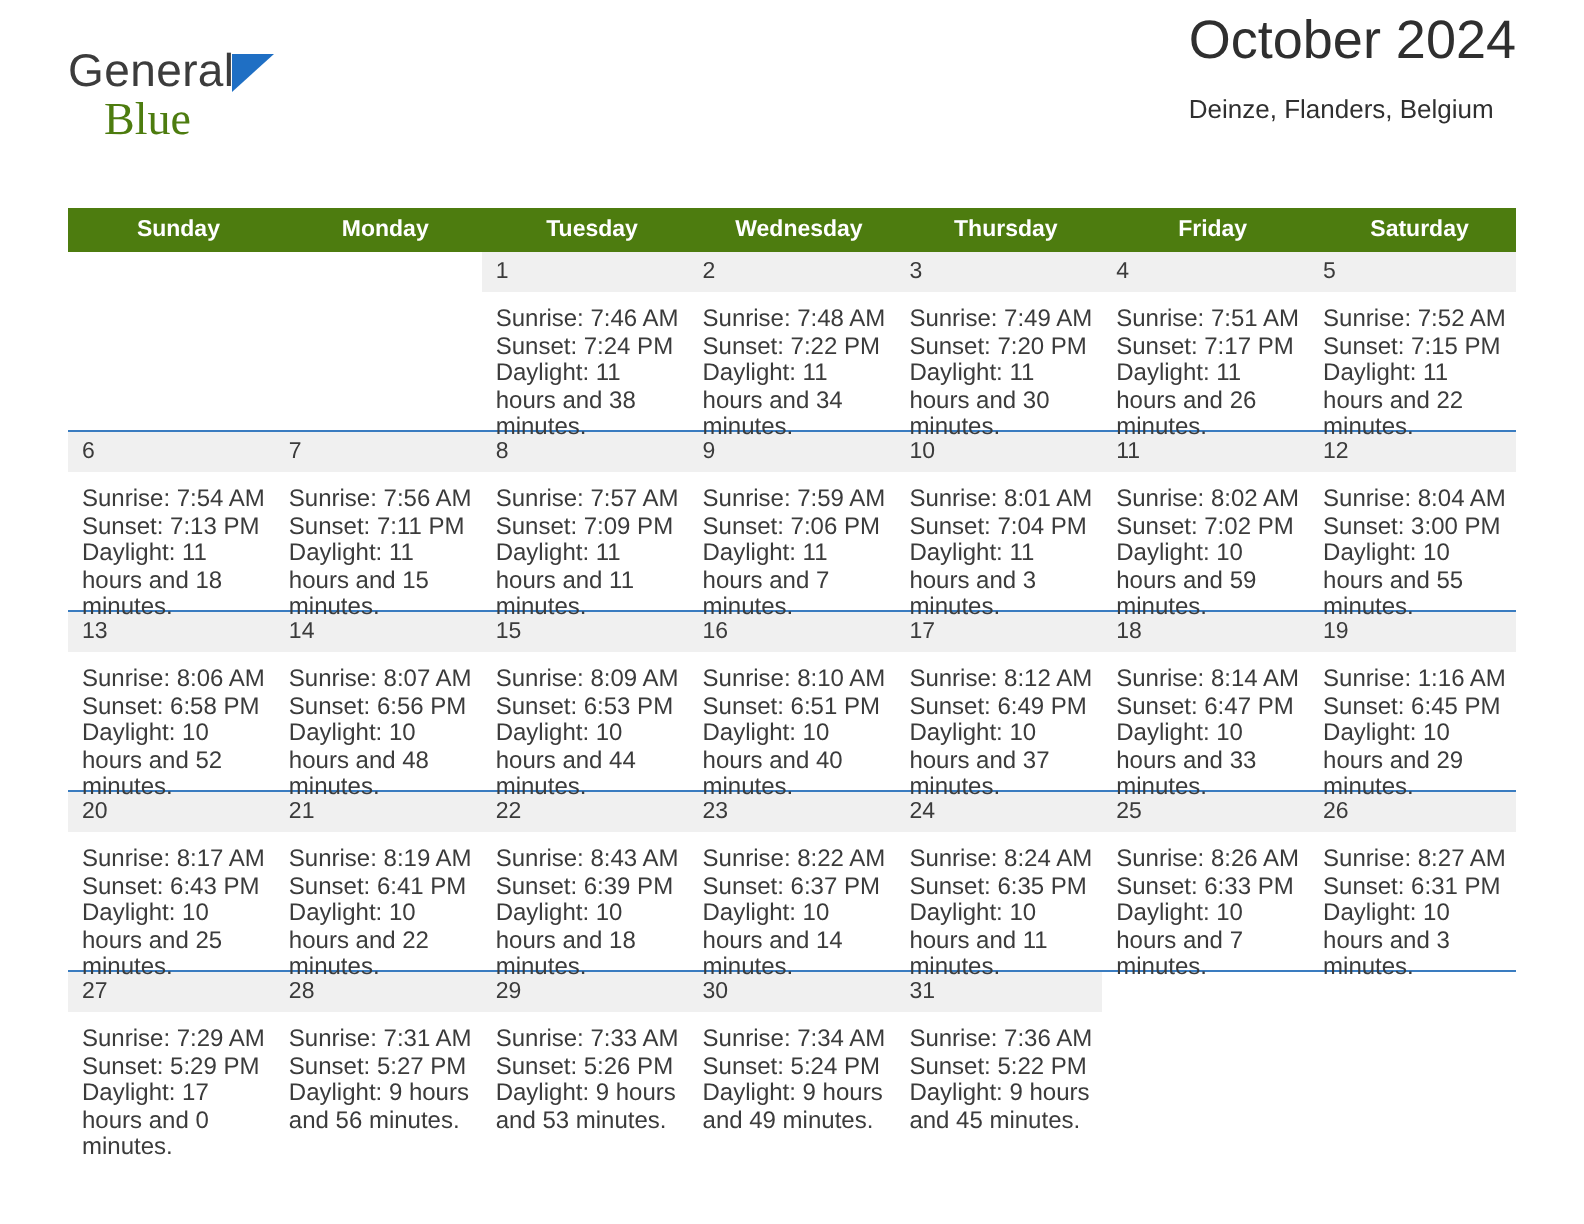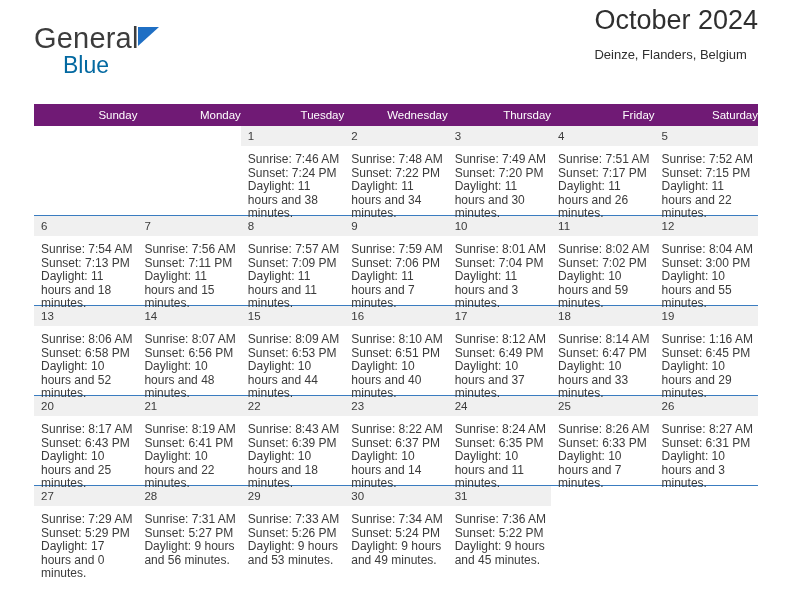--- a/index.html
+++ b/index.html
@@ -33,39 +33,40 @@
     position: absolute;
     left: 0;
     top: 24px;
     width: 230px;
     line-height: 1;
     user-select: none;
   }
   .brand-row1 {
     position: relative;
     display: inline-block;
-    font-size: 29px;
+    font-size: 23px;
     color: #3c3c3c;
     letter-spacing: 0.2px;
   }
   .brand-tri {
     position: absolute;
     left: 100%;
     top: 3px;
     margin-left: -1px;
     width: 0;
     height: 0;
     border-top: 19px solid #1f6fc4;
     border-right: 21px solid transparent;
   }
   .brand-row2 {
     font-size: 23px;
-    color: #0369a1;
+    color: #4d7c0f;
     margin-top: 1px;
-    margin-left: 29px;
+    margin-left: 18px;
+    font-family: Liberation Serif, serif;
   }
   .title-block {
     position: absolute;
     right: 0;
     top: 6px;
     text-align: left;
   }
   .cal-title {
     font-size: 27px;
     font-weight: normal;
@@ -82,25 +83,25 @@
   
   .calendar {
     position: absolute;
     left: 34px;
     top: 104px;
     width: 724px;
     border-collapse: collapse;
     table-layout: fixed;
   }
   .calendar th {
-    background: #701a75;
+    background: #4d7c0f;
     color: #ffffff;
-    font-weight: normal;
+    font-weight: bold;
     font-size: 11.5px;
-    text-align: right;
+    text-align: center;
     padding: 5px 0 5px 7px;
     border: none;
     height: 12px;
   }
   .calendar td {
     vertical-align: top;
     padding: 0;
     border: none;
     width: 103.4px;
   }

